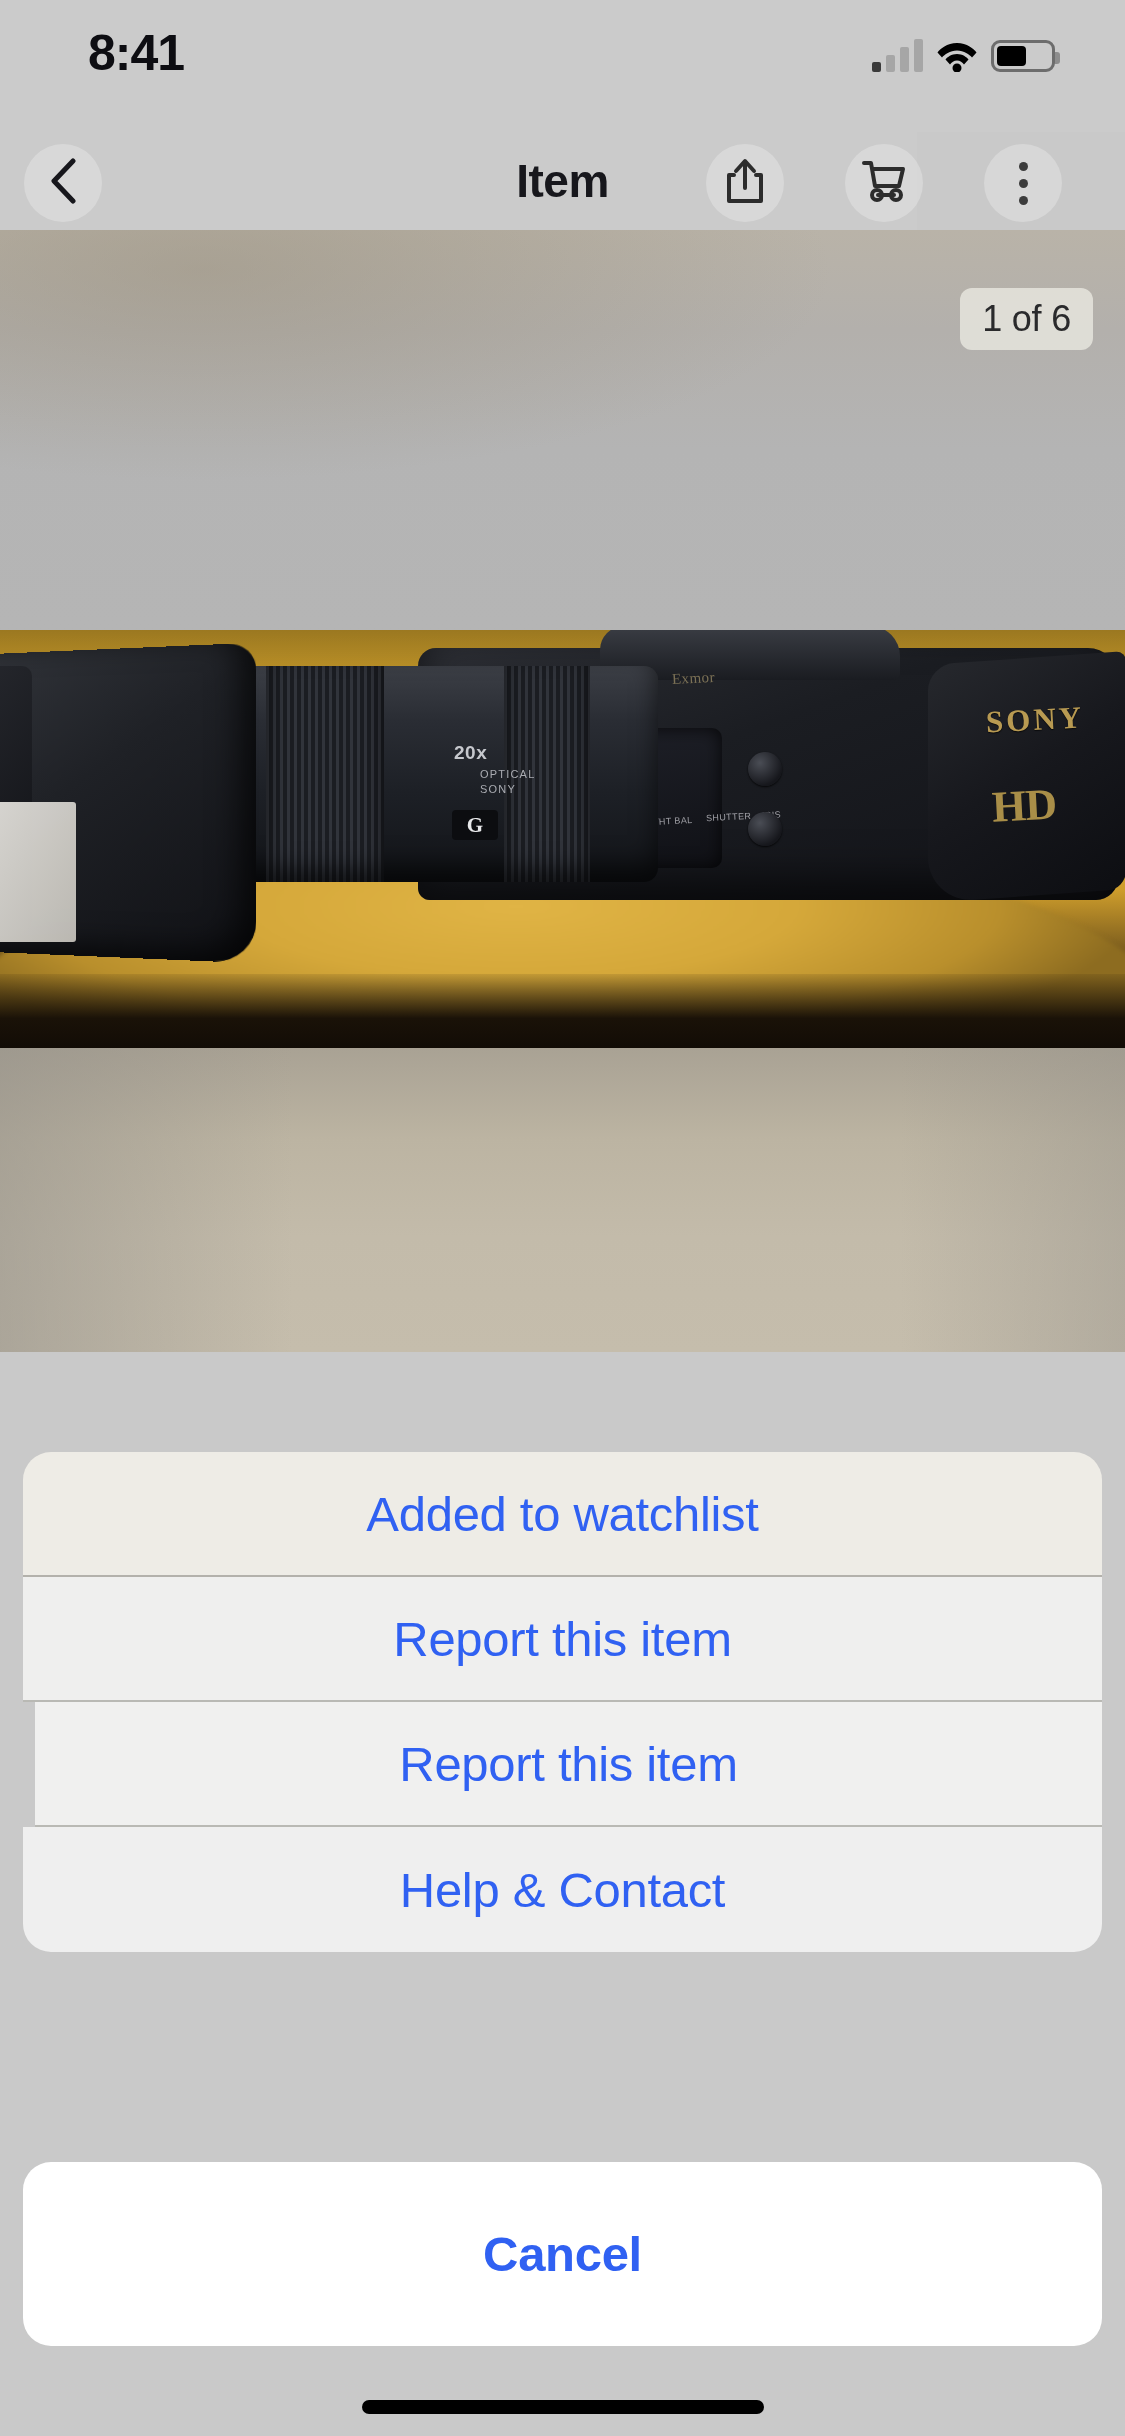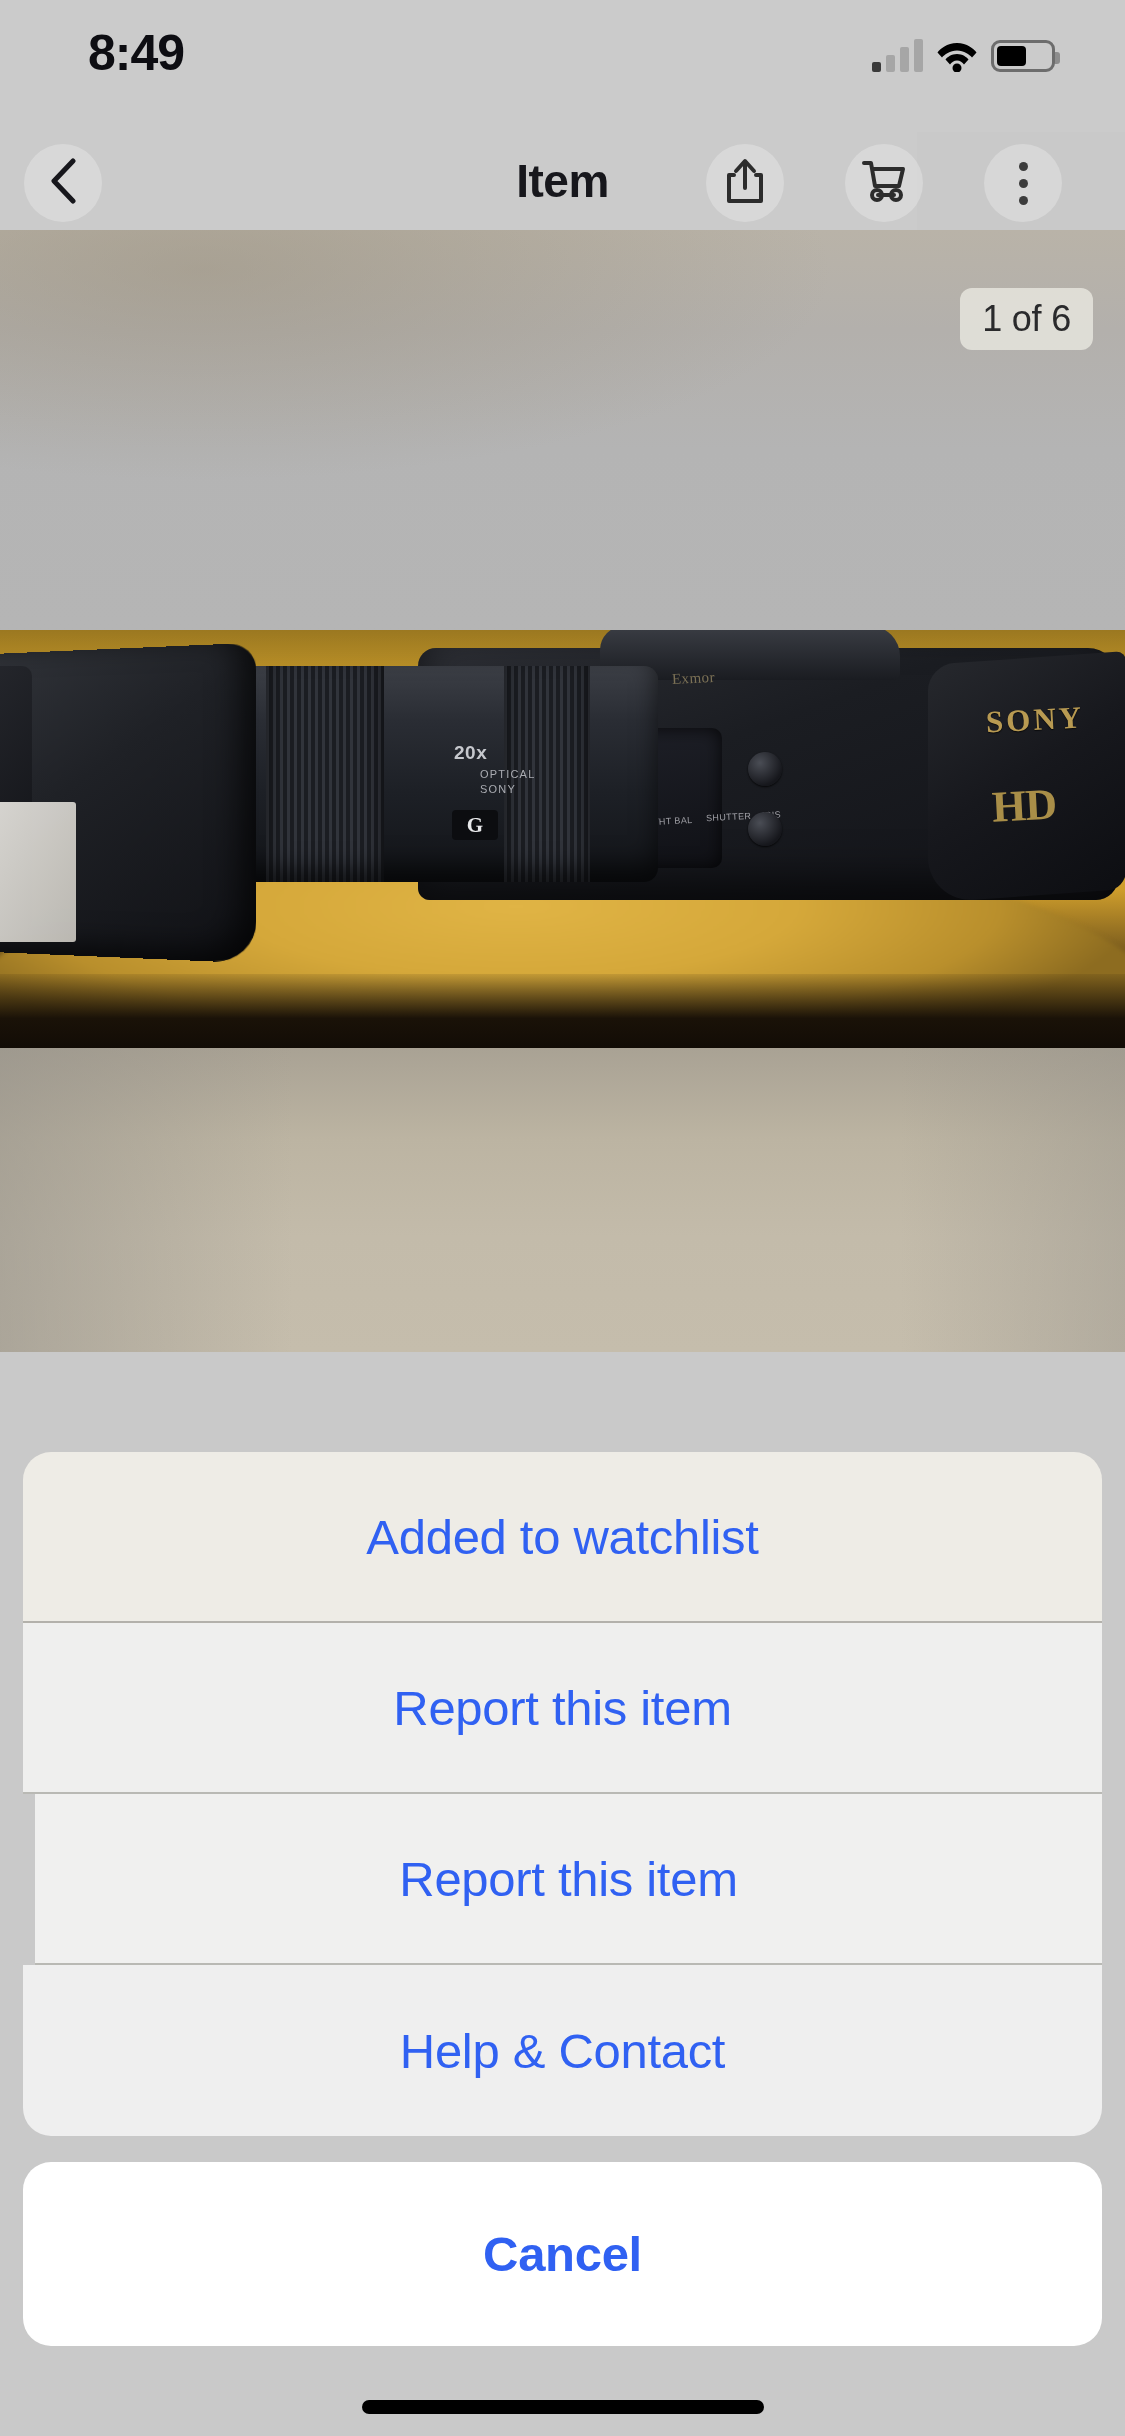--- a/index.html
+++ b/index.html
@@ -243,21 +243,21 @@
 
   
   #action-sheet {
     position: absolute; left: 23px; top: 1452px;
     width: 1079px;
     border-radius: 28px;
     overflow: hidden;
     z-index: 30;
   }
   .sheet-row {
-    height: 171px;
+    height: 125px;
     display: flex; align-items: center; justify-content: center;
     font-size: 49px; color: #3061f2; letter-spacing: -0.3px;
     border-bottom: 2px solid #b9b9b4;
   }
   .sheet-row:last-child { border-bottom: none; }
   .sheet-row.r0 { background: #eeece6; border-bottom-color: #b3b1ab; }
   .sheet-row.r1 { background: #efefee; }
   .sheet-row.r2 { background: #f0f0ef; margin-left: 12px; }
   .sheet-row.r3 { background: #efefef; }
 
@@ -345,21 +345,21 @@
     </div>
 
     <div id="photo-bottom-blur"></div>
   </div>
 
   <div id="counter-badge">1 of 6</div>
 
   <div id="below-photo"></div>
 
   <div id="status-bar">
-    <div id="status-time">8:49</div>
+    <div id="status-time">8:41</div>
     <div id="status-right">
       <div class="sig-bars">
         <i class="b1"></i>
           <i class="b2"></i>
           <i class="b3"></i>
           <i class="b4"></i>
       </div>
       <div class="wifi-ico">
         <svg width="42" height="34" viewBox="0 0 42 34">
           <path d="M21 5 C11 5 4 11 1.5 14.5 l4.5 5 C8.5 16.5 14 12.5 21 12.5 s12.5 4 15 7 l4.5 -5 C38 11 31 5 21 5 z" fill="#000"></path>

